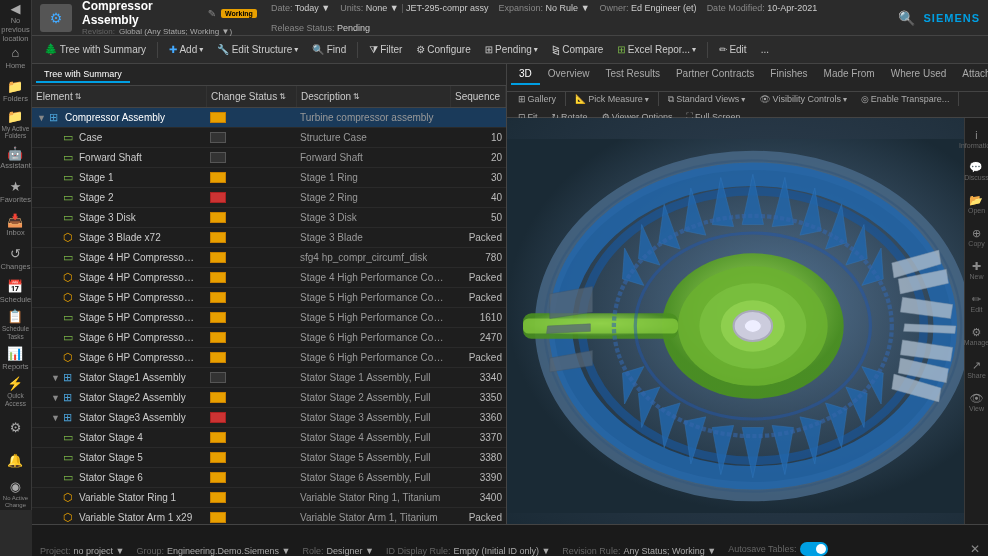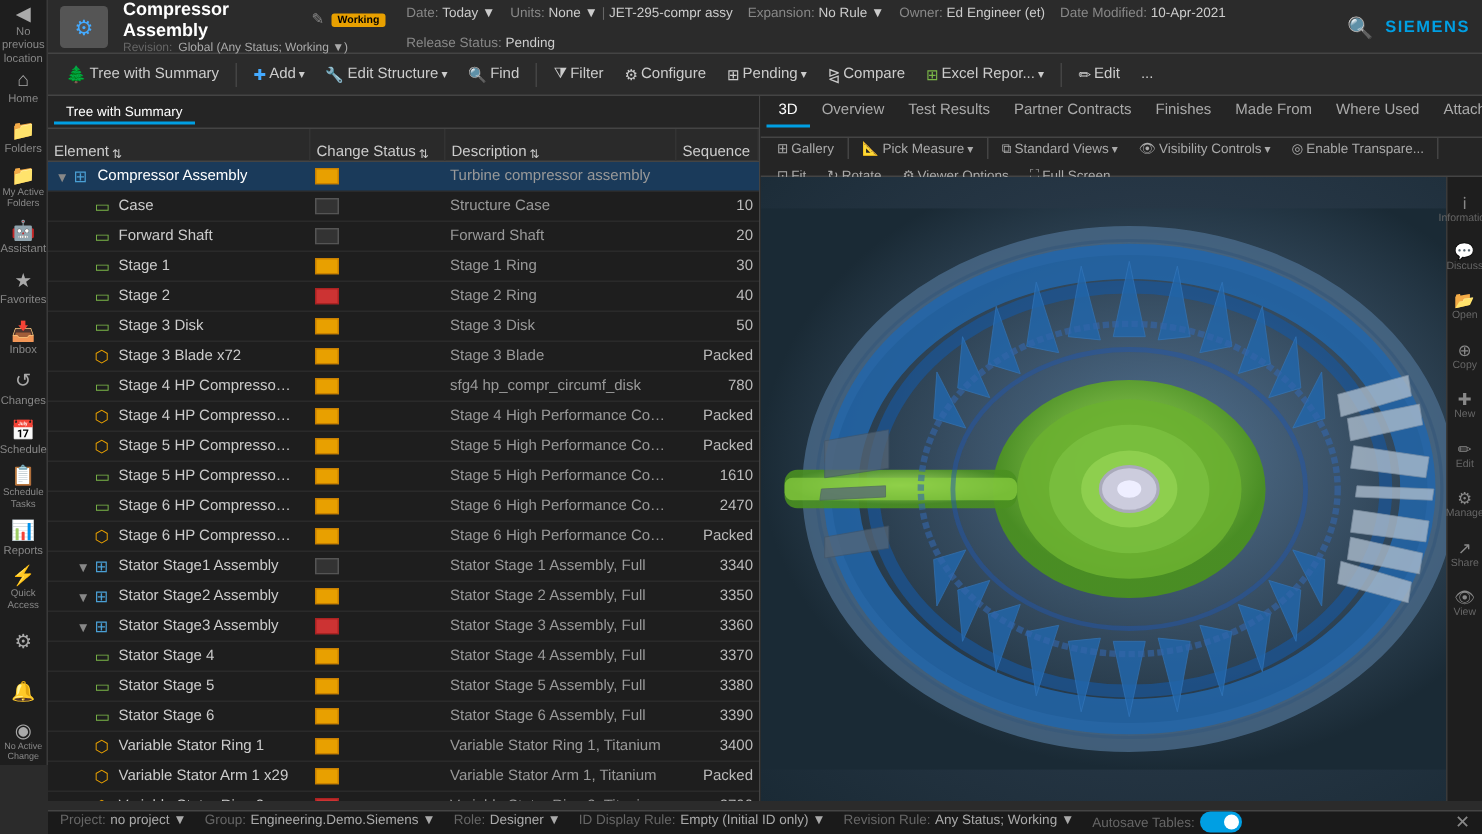--- a/index.html
+++ b/index.html
@@ -58,21 +58,21 @@
       width: 475px; flex-shrink: 0; display: flex; flex-direction: column;
       border-right: 1px solid #444; background: #1e1e1e;
     }
 
     
     .col-headers {
       display: flex; background: #2a2a2a; border-bottom: 1px solid #444;
       height: 22px; align-items: center; flex-shrink: 0;
     }
     .col-h {
-      font-size: 10px; color: #ccc; padding: 0 4px; display: flex; align-items: flex-end;
+      font-size: 10px; color: #ccc; padding: 0 4px; display: flex; align-items: center;
       gap: 2px; overflow: hidden; white-space: nowrap; border-right: 1px solid #333;
       height: 100%; cursor: pointer;
     }
     .col-element { width: 175px; flex-shrink: 0; }
     .col-status { width: 90px; flex-shrink: 0; }
     .col-desc { flex: 1; }
     .col-seq { width: 55px; flex-shrink: 0; text-align: right; }
 
     
     .tree-table { flex: 1; overflow-y: auto; overflow-x: hidden; }
@@ -135,22 +135,22 @@
     }
     .rs-icon {
       width: 22px; height: 32px; display: flex; flex-direction: column; align-items: center;
       justify-content: center; cursor: pointer; color: #888; font-size: 9px;
     }
     .rs-icon .rs-sym { font-size: 11px; }
     .rs-icon .rs-lbl { font-size: 7px; color: #666; }
 
     
     .status-bar {
-      position: absolute; bottom: 0; left: 32px; right: 0; height: 16px;
-      background: #1a1a1a; border-top: 1px solid #444; display: flex; align-items: flex-start;
+      position: absolute; bottom: 0; left: 32px; right: 0; height: 32px;
+      background: #1a1a1a; border-top: 1px solid #444; display: flex; align-items: flex-end;
       padding: 0 8px; gap: 12px; font-size: 9px; color: #888;
     }
     .sb-item { display: flex; gap: 3px; align-items: center; white-space: nowrap; }
     .sb-lbl { color: #666; }
     .sb-val { color: #aaa; }
     .sb-toggle {
       width: 28px; height: 14px; background: #009fe3; border-radius: 7px;
       position: relative; cursor: pointer;
     }
     .sb-toggle-dot {

